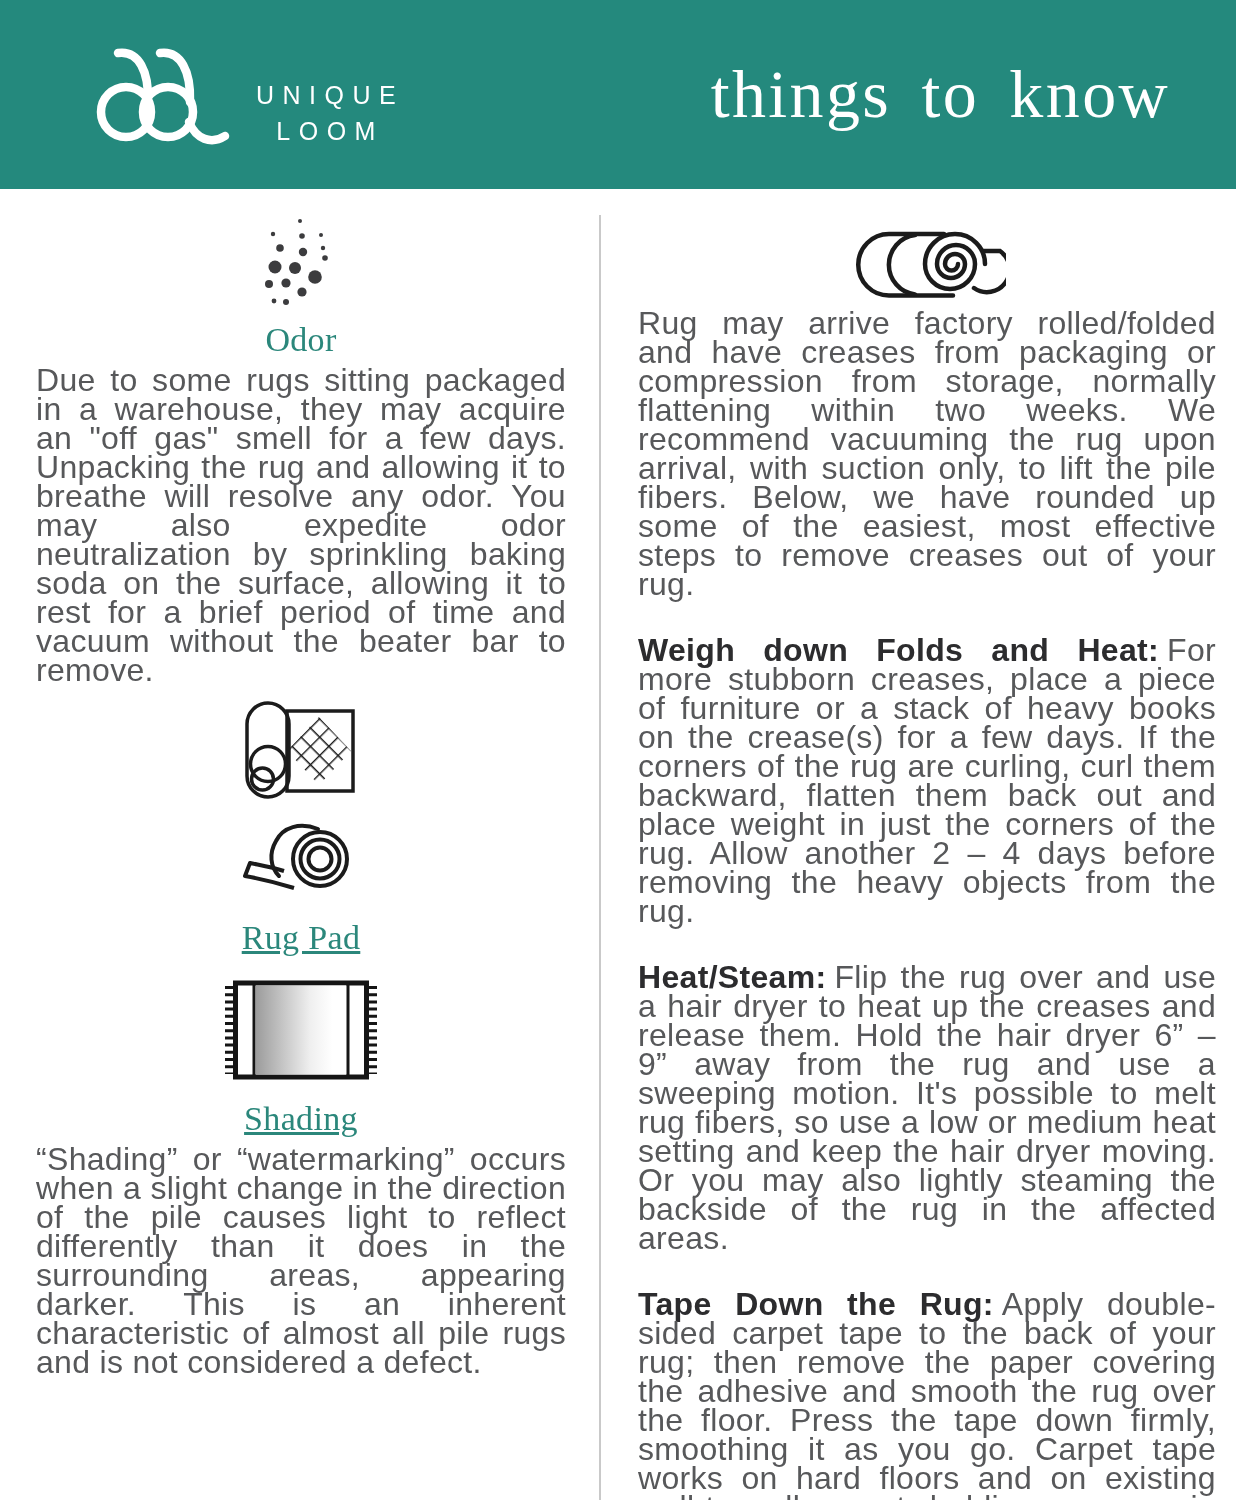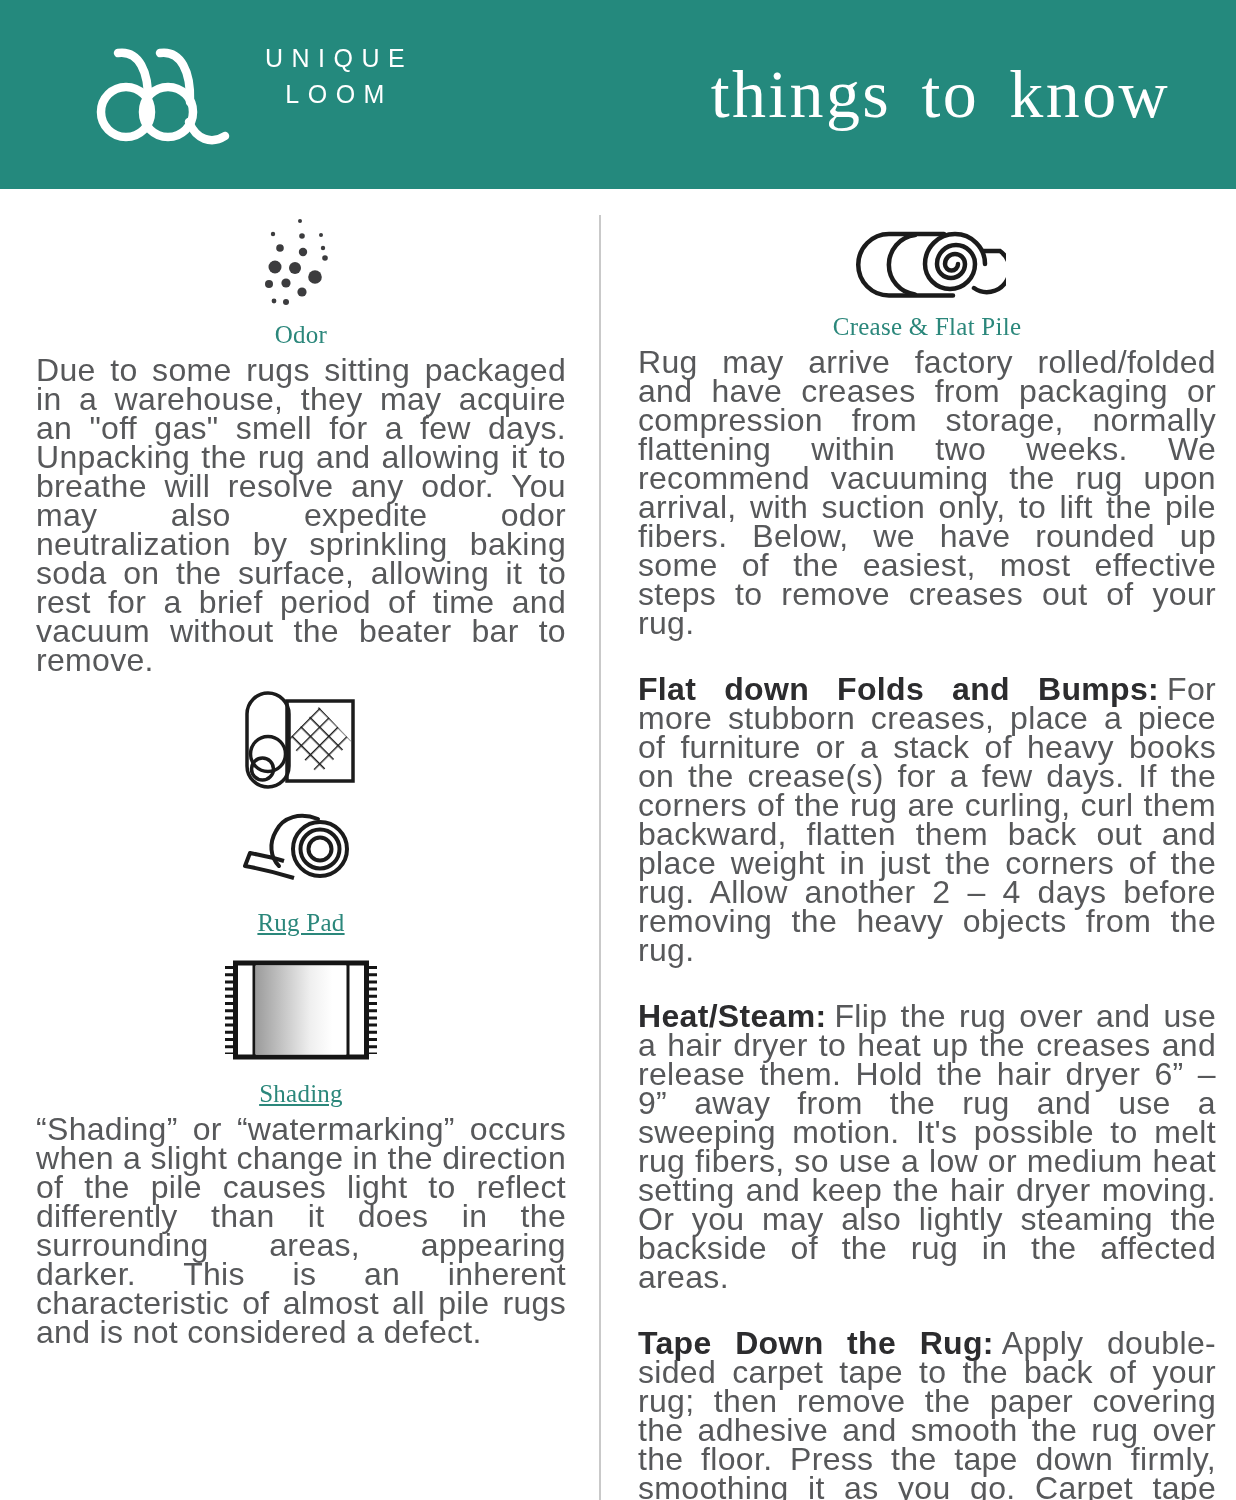--- a/index.html
+++ b/index.html
@@ -5,42 +5,42 @@
   * { margin:0; padding:0; box-sizing:border-box; }
   html,body { background:#ffffff; }
   .page {
     width:1236px; height:1500px; margin:0 auto; background:#ffffff;
     font-family:"Liberation Sans", sans-serif; overflow:hidden; position:relative;
   }
   
   .banner {
     height:189px; background:#24897D; display:flex; align-items:center; color:#ffffff;
   }
-  .logo { margin-left:92px; display:flex; align-items:flex-start; gap:23px; }
+  .logo { margin-left:92px; display:flex; align-items:flex-end; gap:14px; }
   .logo svg { display:block; }
   .brand {
     font-size:25px; letter-spacing:.34em; line-height:1.45;
     text-align:center; color:#ffffff; font-weight:400;
   }
   .banner-title {
     margin-left:auto; margin-right:66px;
     font-family:"Liberation Serif", serif; font-weight:400;
     font-size:68px; letter-spacing:.035em; word-spacing:.16em; color:#ffffff;
     white-space:nowrap;
   }
   
   .content { display:flex; align-items:stretch; height:1311px; }
   .col-left  { width:599px; padding:6px 33px 0 36px; }
   .divider   { width:2px; background:#C9C9C9; margin-top:26px; }
   .col-right { flex:1; padding:6px 20px 0 37px; }
   .section { text-align:center; }
   .section .icon-wrap { display:inline-block; }
   h2 {
     font-family:"Liberation Serif", serif; font-weight:400;
-    font-size:25px; color:#2B877B; margin:4px 0 7px; letter-spacing:.01em;
+    font-size:34px; color:#2B877B; margin:4px 0 7px; letter-spacing:.01em;
   }
   p.body {
     font-size:32px; line-height:29px; color:#57585A;
     text-align:justify; letter-spacing:.01em;
   }
   .m-t-20 { margin-top:20px; }
   .m-t-16 { margin-top:16px; }
   .gap-head { margin-top:16px;text-decoration:underline; }
   
   .col-right .section .icon-wrap { margin-top:30px; }
@@ -166,25 +166,24 @@
         <span class="icon-wrap">
           <svg width="158" height="80" viewBox="0 0 158 80">
             <g class="ink" stroke-width="4.5" stroke-linecap="round">
               <path d="M96,9 H41 A30.5,30.5 0 0 0 41,70.5 H105"></path>
               <path d="M67,10 A30,30 0 0 0 67,69.5"></path>
               <path d="M137,39 A30,30 0 0 0 77,39 A25,25 0 0 0 127,39 A19,19 0 0 0 89,39 A14,14 0 0 0 117,39 A10,10 0 0 0 97,39 A6.5,6.5 0 0 0 110,39"></path>
               <path d="M135,26 L152,26 A20,20 0 0 1 126,63"></path>
             </g>
           </svg>
         </span>
-        <h2>Crease &amp; Flat Pile</h2>
         <p class="body">Rug may arrive factory rolled/folded and have creases from packaging or compression from storage, normally flattening within two weeks. We recommend vacuuming the rug upon arrival, with suction only, to lift the pile fibers. Below, we have rounded up some of the easiest, most effective steps to remove creases out of your rug.</p>
 
 
-        <p class="body tip"><b>Flat down Folds and Bumps:</b><span>For more stubborn creases, place a piece of furniture or a stack of heavy books on the crease(s) for a few days. If the corners of the rug are curling, curl them backward, flatten them back out and place weight in just the corners of the rug. Allow another 2 – 4 days before removing the heavy objects from the rug.</span></p>
+        <p class="body tip"><b>Weigh down Folds and Heat:</b><span>For more stubborn creases, place a piece of furniture or a stack of heavy books on the crease(s) for a few days. If the corners of the rug are curling, curl them backward, flatten them back out and place weight in just the corners of the rug. Allow another 2 – 4 days before removing the heavy objects from the rug.</span></p>
 
         <p class="body tip"><b>Heat/Steam:</b><span>Flip the rug over and use a hair dryer to heat up the creases and release them. Hold the hair dryer 6” – 9” away from the rug and use a sweeping motion. It's possible to melt rug fibers, so use a low or medium heat setting and keep the hair dryer moving. Or you may also lightly steaming the backside of the rug in the affected areas.</span></p>
 
         <p class="body tip"><b>Tape Down the Rug:</b><span>Apply double-sided carpet tape to the back of your rug; then remove the paper covering the adhesive and smooth the rug over the floor. Press the tape down firmly, smoothing it as you go. Carpet tape works on hard floors and on existing wall-to-wall carpet, holding your rug in place. If you have laminate flooring, purchase a less adhesive double-sided tape to prevent the laminate from buckling or otherwise being damaged.</span></p>
       </div>
     </div>
 
   </div>
 </div>
 

